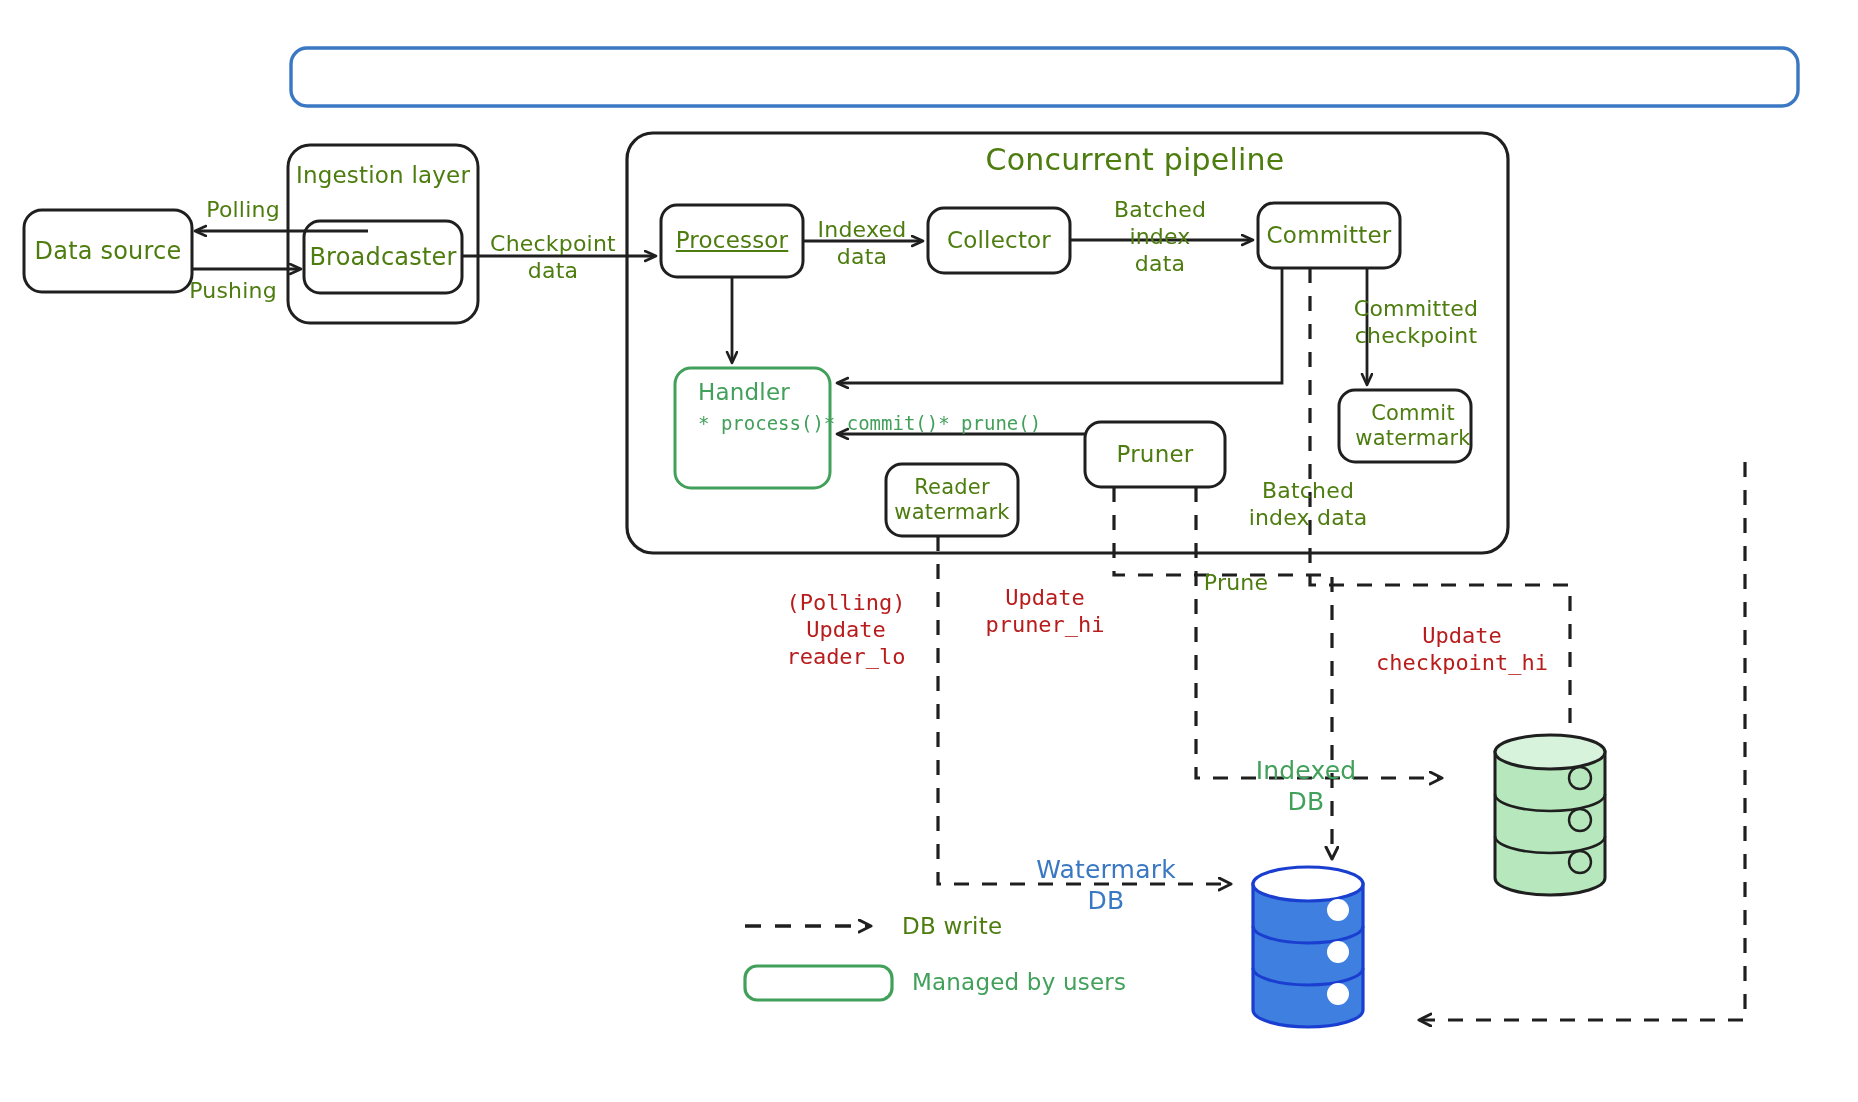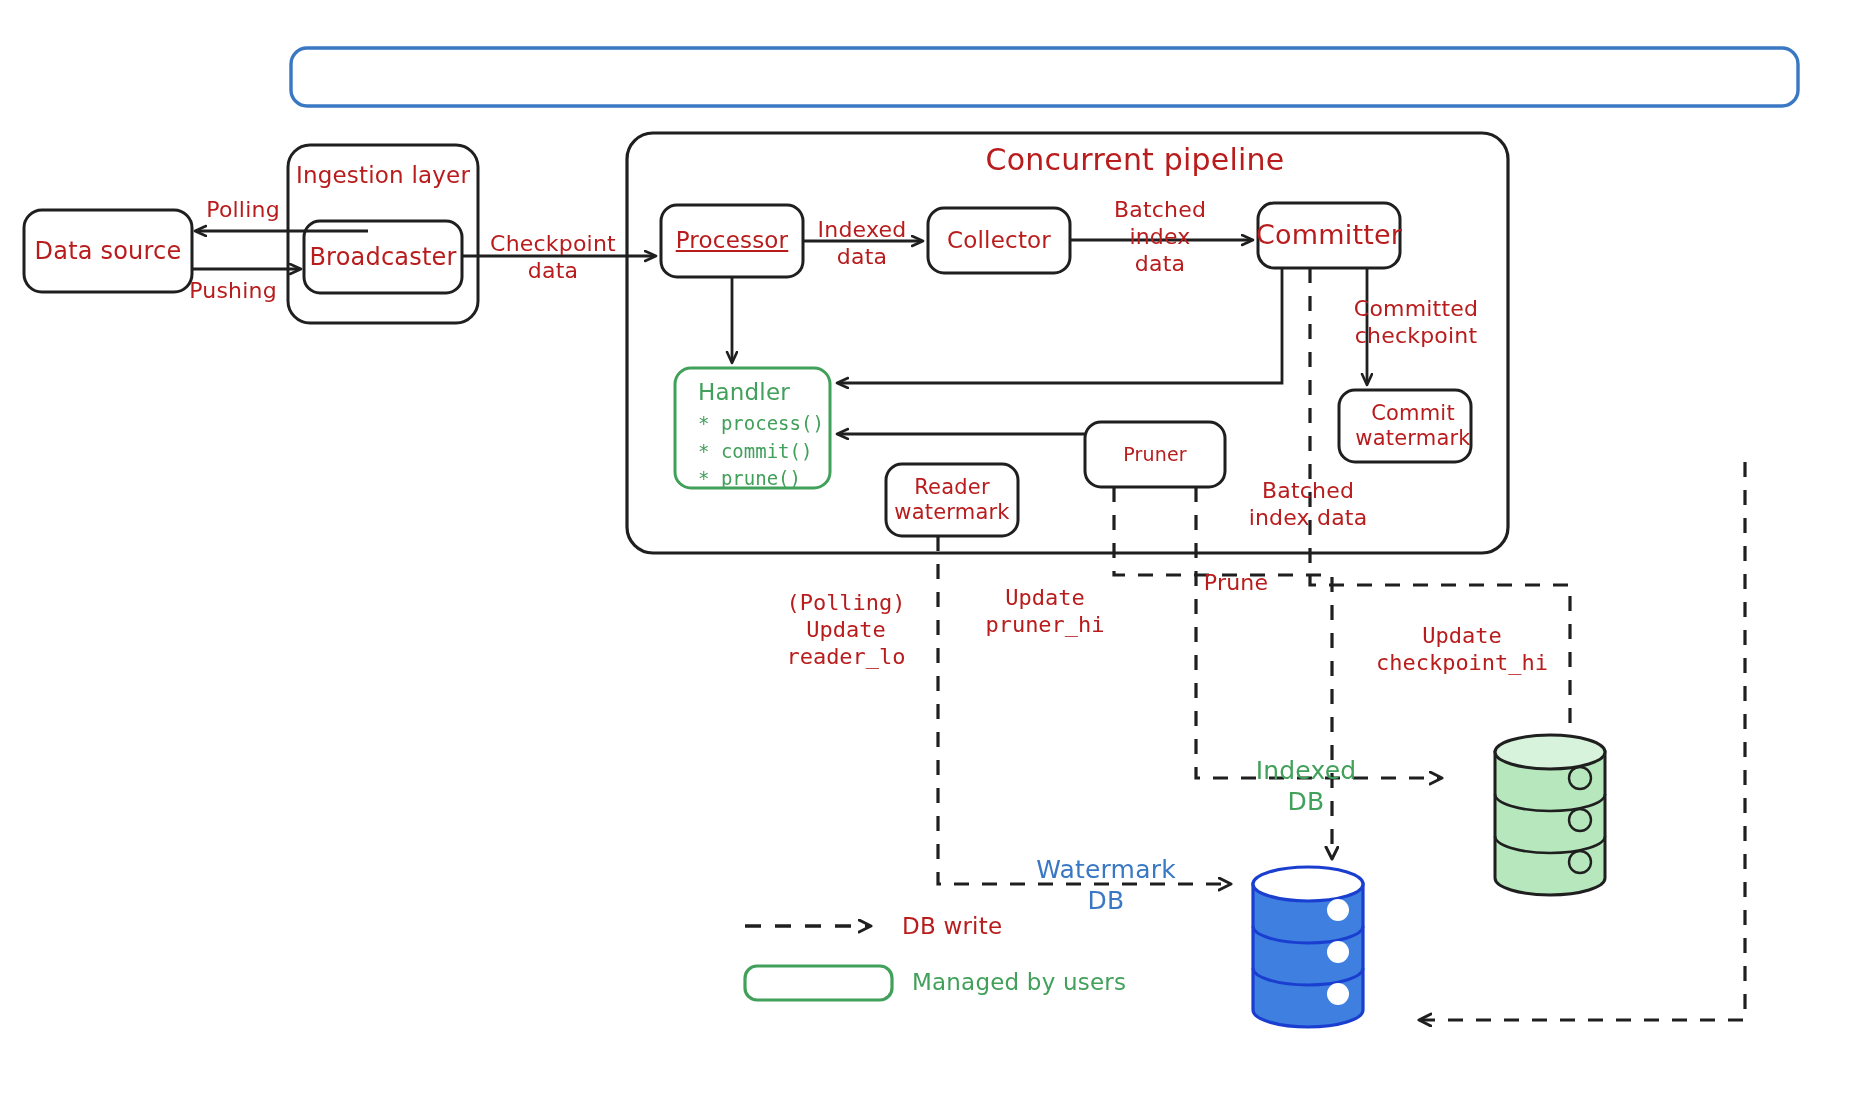--- a/index.html
+++ b/index.html
@@ -23,21 +23,21 @@
     left: 0;
     top: 0;
     width: 1858px;
     height: 1102px;
   }
 
   
   .hand {
     font-family: "DejaVu Sans", sans-serif;
     font-weight: 400;
-    color: #b91c1c;
+    color: #4d7c0f;
     letter-spacing: 0.2px;
   }
   .mono {
     font-family: "DejaVu Sans Mono", monospace;
     color: #b91c1c;
   }
   .lbl {
     position: absolute;
     white-space: pre;
     text-align: center;
@@ -58,21 +58,21 @@
     flex-direction: column;
     align-items: center;
     justify-content: center;
     text-align: center;
     white-space: pre;
     line-height: 1.2;
   }
   .handler-body {
     position: absolute;
     display: flex;
-    flex-direction: column;
+    flex-direction: row;
     align-items: flex-start;
     justify-content: flex-start;
     line-height: 1.45;
   }
 </style>
 </head>
 <body>
 
 <div id="canvas">
 
@@ -173,29 +173,29 @@
   <div class="lbl ctr hand" style="left:1135px; top:160px; font-size:30px;">Concurrent pipeline</div>
 
   <div class="node-label hand" style="left:24px; top:210px; width:168px; height:82px; font-size:24px;">Data source</div>
 
   <div class="node-label hand" style="left:304px; top:221px; width:158px; height:72px; font-size:24px;">Broadcaster</div>
 
   <div class="node-label hand" style="left:661px; top:205px; width:142px; height:72px; font-size:23px;text-decoration:underline;">Processor</div>
 
   <div class="node-label hand" style="left:928px; top:208px; width:142px; height:65px; font-size:23px;">Collector</div>
 
-  <div class="node-label hand" style="left:1258px; top:203px; width:142px; height:65px; font-size:27px;">Committer</div>
+  <div class="node-label hand" style="left:1258px; top:203px; width:142px; height:65px; font-size:23px;">Committer</div>
 
   <div class="node-label hand" style="left:1339px; top:390px; width:132px; height:72px; font-size:21px;padding-left:8px;">Commit
 watermark</div>
 
   <div class="node-label hand" style="left:886px; top:464px; width:132px; height:72px; font-size:21px;">Reader
 watermark</div>
 
-  <div class="node-label hand" style="left:1085px; top:422px; width:140px; height:65px; font-size:19px;">Pruner</div>
+  <div class="node-label hand" style="left:1085px; top:422px; width:140px; height:65px; font-size:23px;">Pruner</div>
 
   <div class="lbl hand green-txt" style="left:698px; top:378px; font-size:23px; text-align:left;">Handler</div>
   <div class="handler-body mono green-txt" style="left:698px; top:410px; font-size:19px;">
     <span>* process()</span>
     <span>* commit()</span>
     <span>* prune()</span>
   </div>
 
   <div class="lbl ctr hand" style="left:243px; top:210px; font-size:22px;">Polling</div>
   <div class="lbl ctr hand" style="left:233px; top:291px; font-size:22px;">Pushing</div>

